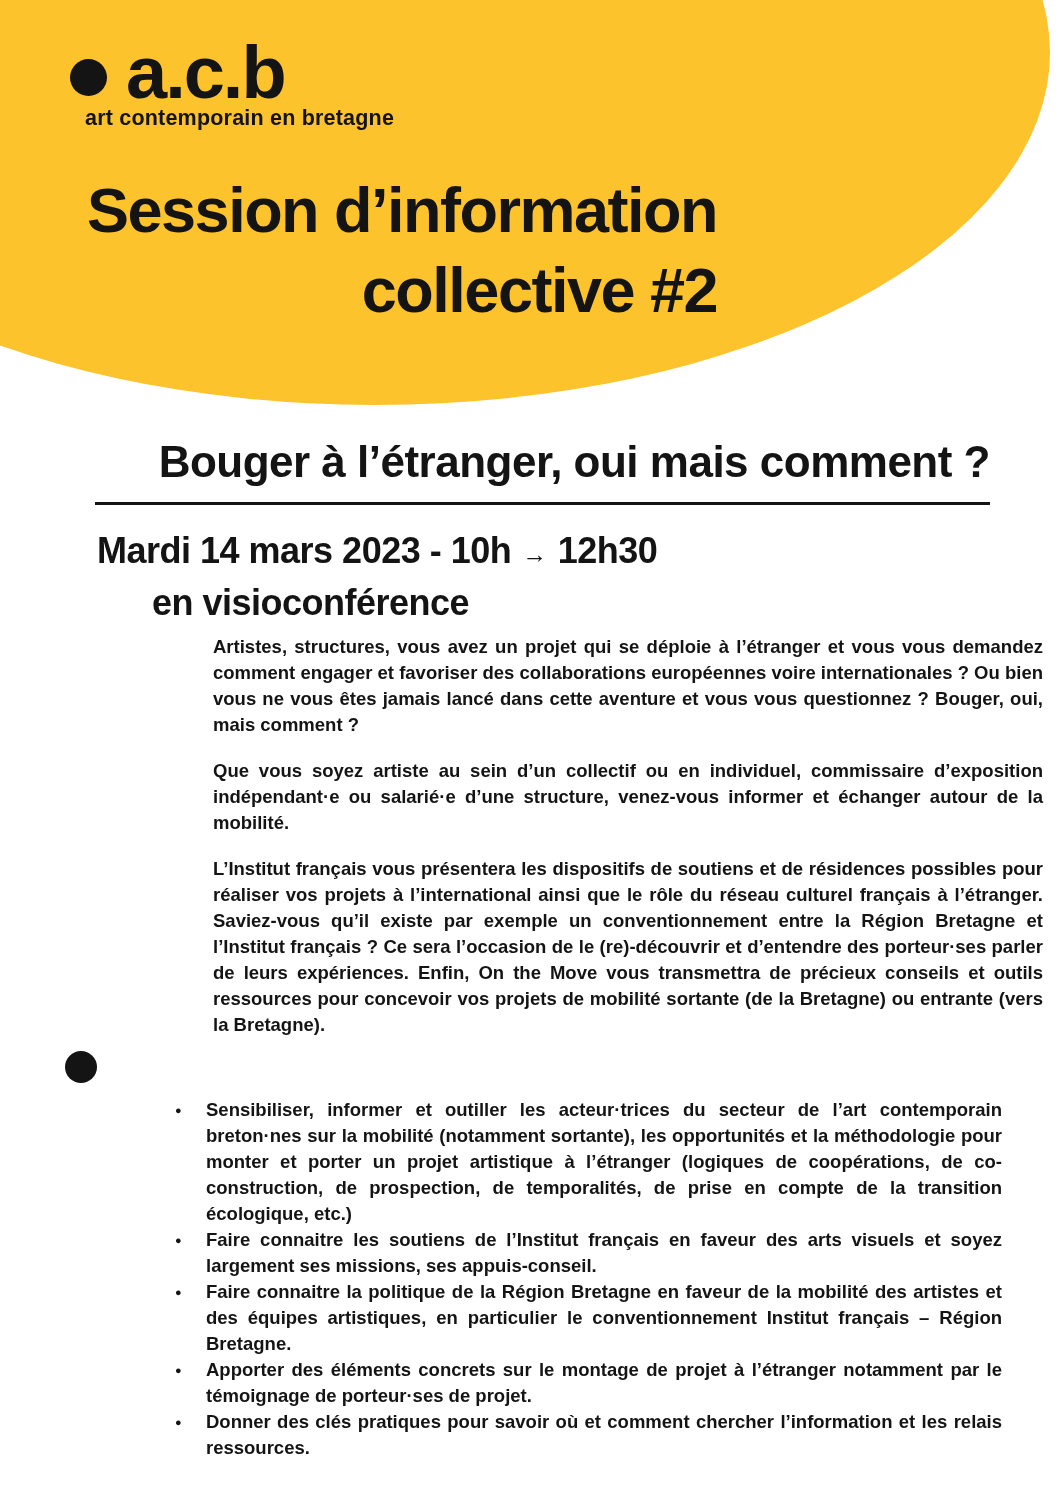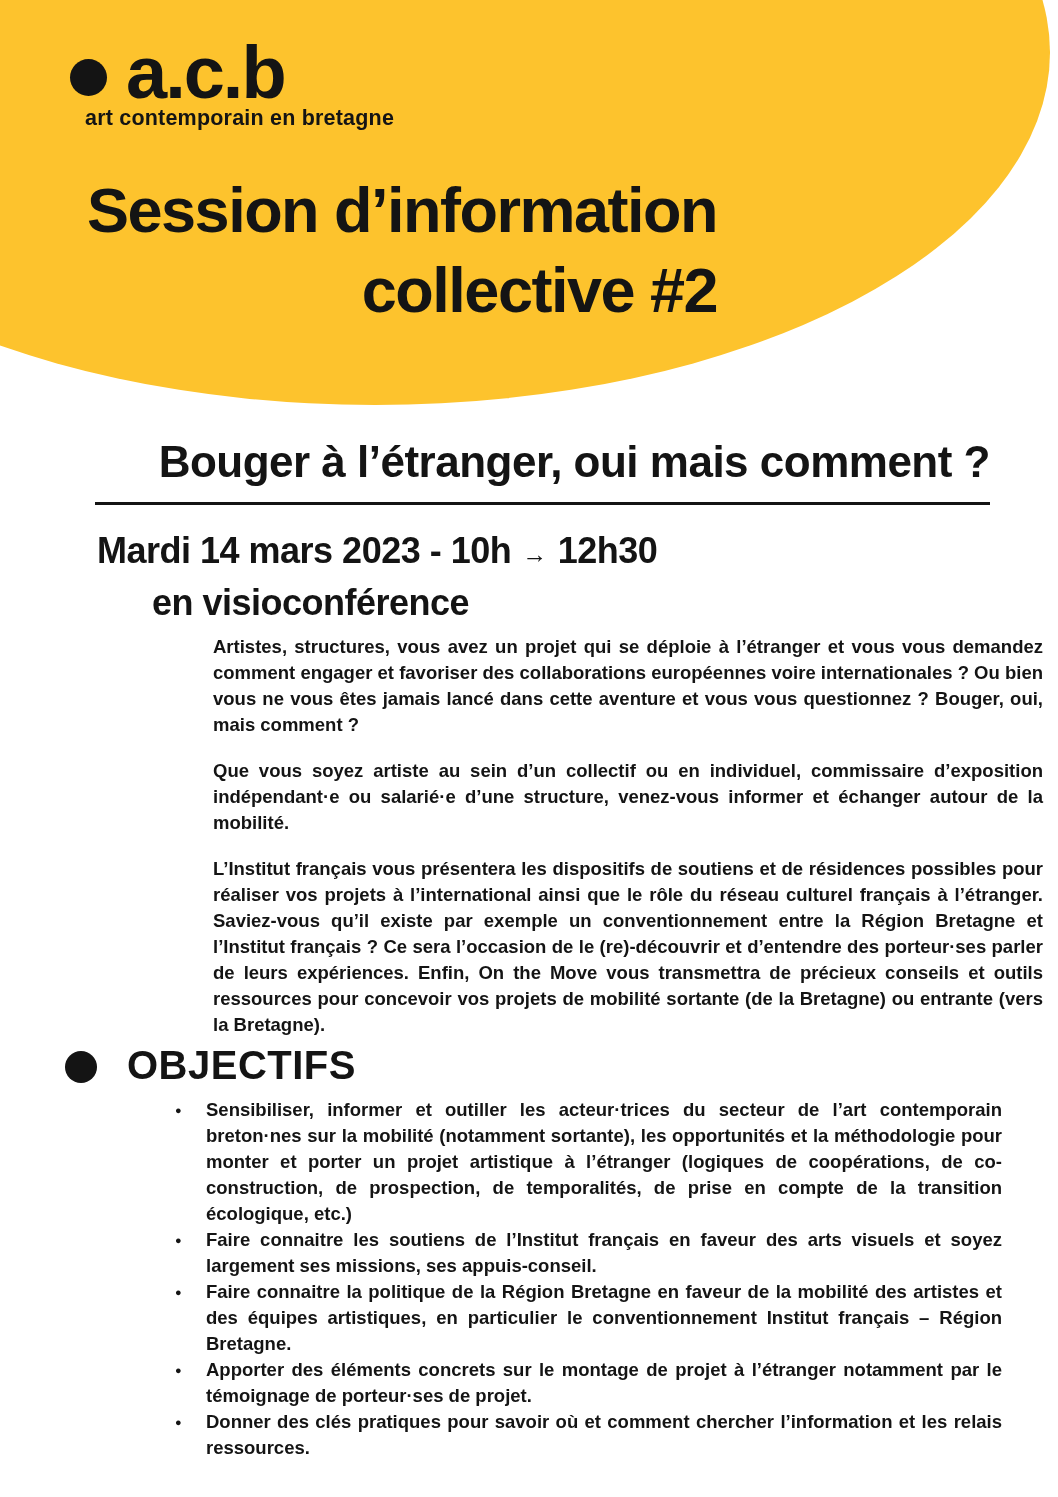--- a/index.html
+++ b/index.html
@@ -124,21 +124,20 @@
   </div>
   <div class="location">en visioconférence</div>
 
   <div class="intro">
     <p>Artistes, structures, vous avez un projet qui se déploie à l’étranger et vous vous demandez comment engager et favoriser des collaborations européennes voire internationales ? Ou bien vous ne vous êtes jamais lancé dans cette aventure et vous vous questionnez ? Bouger, oui, mais comment ?</p>
     <p>Que vous soyez artiste au sein d’un collectif ou en individuel, commissaire d’exposition indépendant·e ou salarié·e d’une structure, venez-vous informer et échanger autour de la mobilité.</p>
     <p>L’Institut français vous présentera les dispositifs de soutiens et de résidences possibles pour réaliser vos projets à l’international ainsi que le rôle du réseau culturel français à l’étranger. Saviez-vous qu’il existe par exemple un conventionnement entre la Région Bretagne et l’Institut français ? Ce sera l’occasion de le (re)-découvrir et d’entendre des porteur·ses parler de leurs expériences. Enfin, On the Move vous transmettra de précieux conseils et outils ressources pour concevoir vos projets de mobilité sortante (de la Bretagne) ou entrante (vers la Bretagne).</p>
   </div>
 
   <div class="obj-dot"></div>
-  <div class="obj-heading">OBJECTIFS</div>
 
   <ul class="bullets">
     <li>
       <span class="marker">●</span>
       <span>Sensibiliser, informer et outiller les acteur·trices du secteur de l’art contemporain breton·nes sur la mobilité (notamment sortante), les opportunités et la méthodologie pour monter et porter un projet artistique à l’étranger (logiques de coopérations, de co-construction, de prospection, de temporalités, de prise en compte de la transition écologique, etc.)</span>
     </li>
     <li>
       <span class="marker">●</span>
       <span>Faire connaitre les soutiens de l’Institut français en faveur des arts visuels et soyez largement ses missions, ses appuis-conseil.</span>
     </li>

